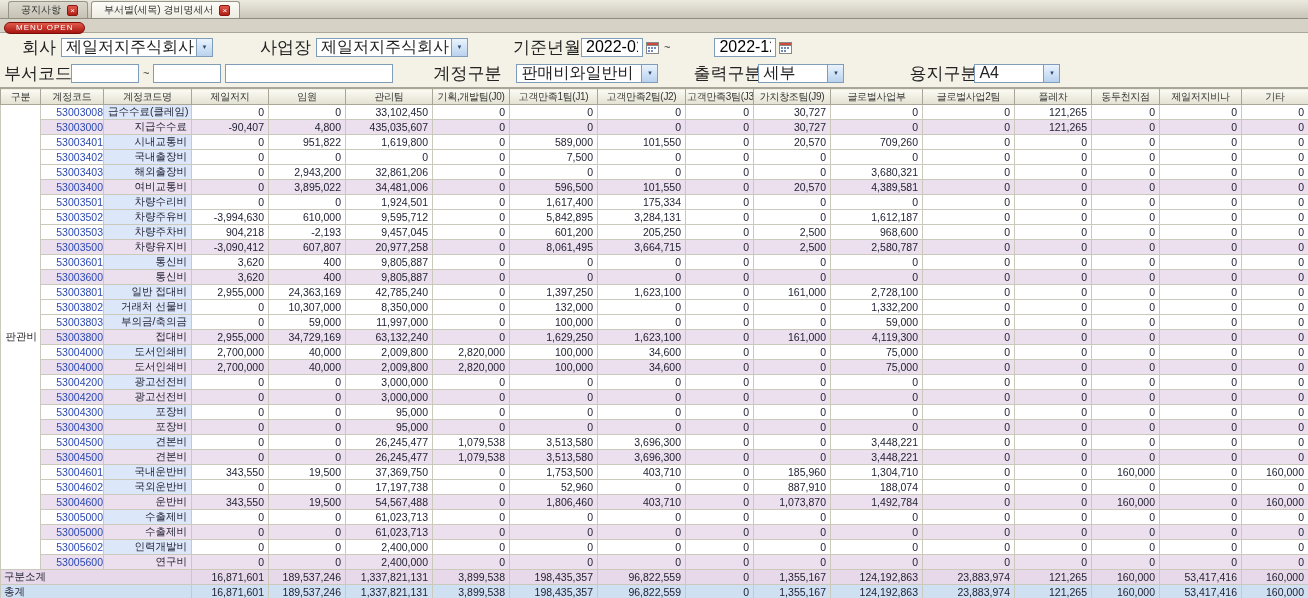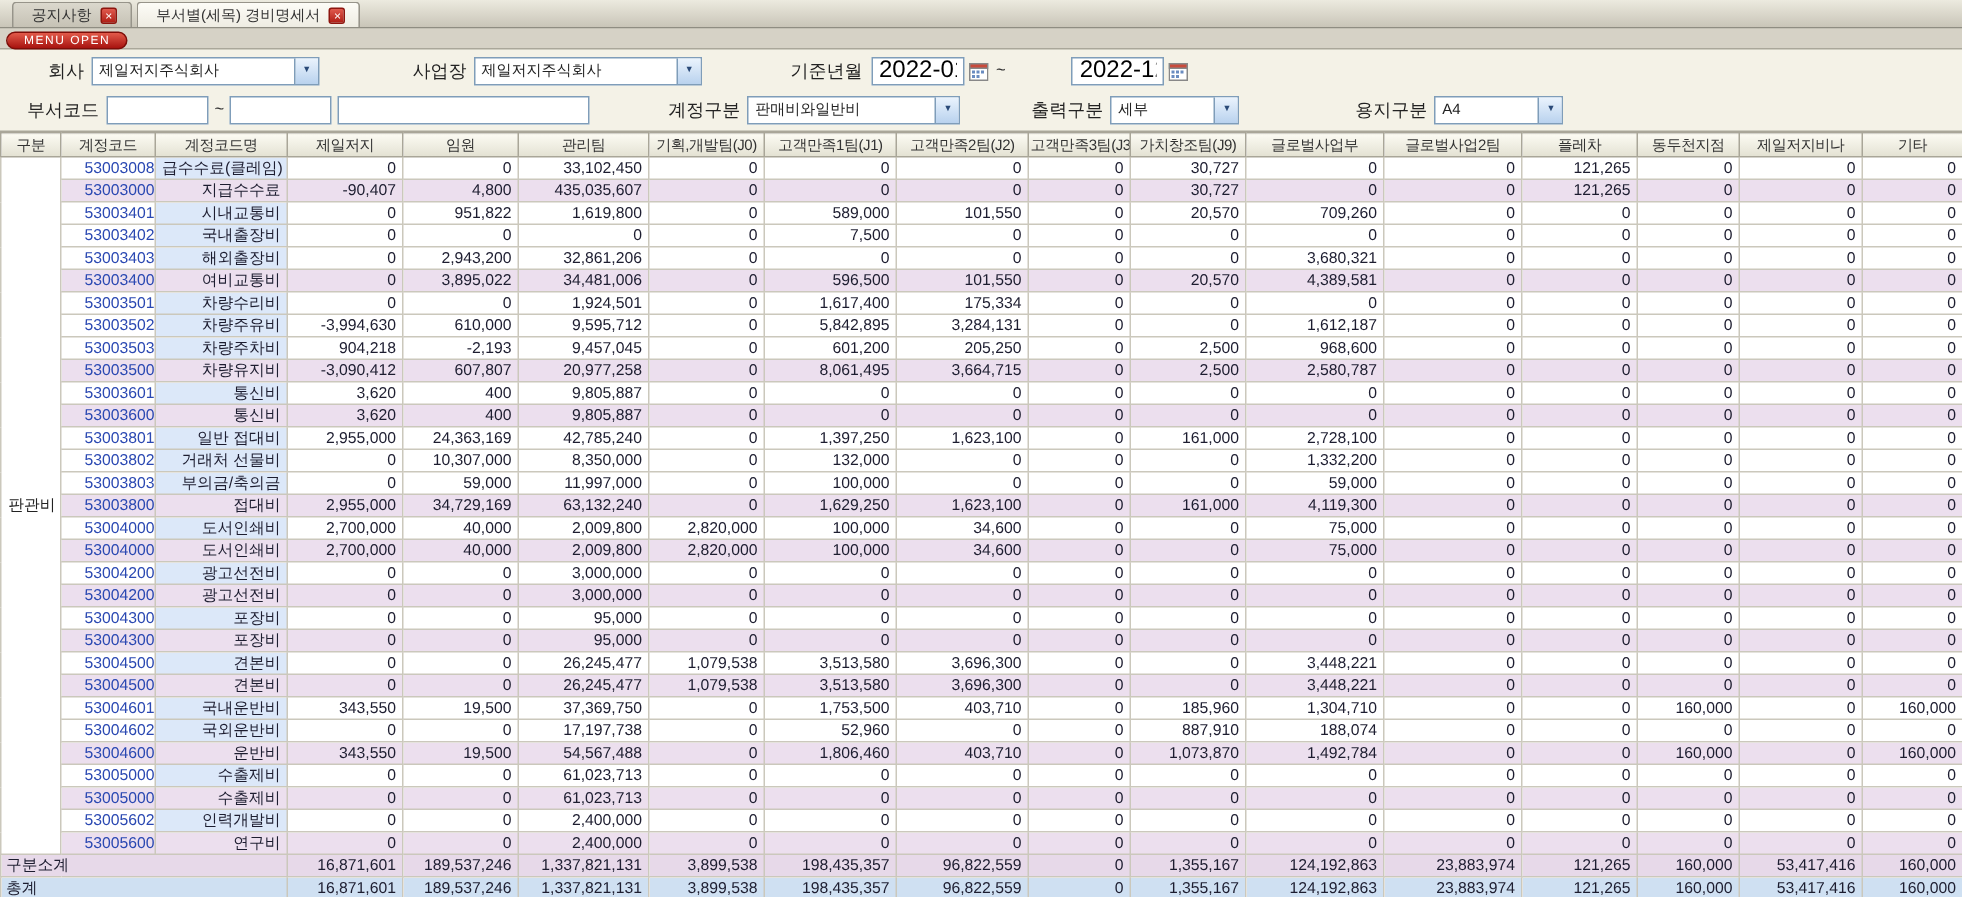--- a/index.html
+++ b/index.html
@@ -13,23 +13,23 @@
   .tab-label{font-size:10px;color:#333;white-space:nowrap}
   .closebox{width:11px;height:11px;background:linear-gradient(#e05a4e,#b01f16);border:1px solid #8d150e;color:#fff;font-size:8px;line-height:9px;text-align:center;border-radius:2px}
 
   
   .menubar{height:13px;padding:1px 0 0 4px;background:#d6d2c6}
   .menu-open{display:inline-block;background:linear-gradient(#e25a4a,#a81410);color:#fff;font-size:8px;font-weight:normal;line-height:10px;padding:0 11px;border-radius:6px;letter-spacing:1px;border:1px solid #7d0d08}
 
   
   .filters{background:#f4f2e7;border:1px solid #aaa79a;border-left:none;border-right:none;padding:1px 4px}
   .frow{display:flex;align-items:center;height:26px}
-  .flabel{text-align:right;font-size:12px;color:#222;white-space:nowrap}
+  .flabel{text-align:right;font-size:17px;color:#222;white-space:nowrap}
   .dropdown{display:flex;align-items:center;background:#fff;border:1px solid #7f9db9;height:19px}
-  .dd-text{flex:1;padding:0 4px;white-space:nowrap;overflow:hidden;font-size:10px}
+  .dd-text{flex:1;padding:0 4px;white-space:nowrap;overflow:hidden;font-size:16px}
   .dd-btn{width:16px;height:17px;background:linear-gradient(#eaf3fd,#b9d2ee);border-left:1px solid #7f9db9;display:flex;align-items:center;justify-content:center;font-size:6px;color:#2a4a78}
   input.txt{height:19px;border:1px solid #7f9db9;background:#fff;font-size:16px;padding:0 4px;font-family:inherit}
   .tilde{padding:0 4px;color:#333}
   .calbtn{width:15px;height:15px;margin-left:2px;display:inline-flex;align-items:center;justify-content:center}
 
   
   table{border-collapse:collapse;table-layout:fixed;width:1308px;background:#fff}
   th{height:16px;background:linear-gradient(#fcfbf3,#e3e1d2);border:1px solid #a9a698;font-size:10px;font-weight:normal;color:#333;overflow:hidden;white-space:nowrap;letter-spacing:-0.3px;padding:0 1px}
   td{height:15px;border:1px solid #cbc8bc;font-size:10.5px;white-space:nowrap;overflow:hidden;padding:0 4px;color:#1d1d30}
   td.num{text-align:right}
@@ -100,21 +100,21 @@
         </svg>
     </span>
   </div>
   <div class="frow">
     <span class="flabel" style="width:62px">부서코드</span>
     <input class="txt" style="width: 68px; margin-left: 5px;" value="">
     <span class="tilde">~</span>
     <input class="txt" style="width: 68px;" value="">
     <input class="txt" style="width: 168px; margin-left: 4px;" value="">
     <span class="flabel" style="width:60px;margin-left:40px">계정구분</span>
-    <div class="dropdown" style="width:142px;margin-left:5px">
+    <div class="dropdown" style="width:142px;margin-left:23px">
       <span class="dd-text">판매비와일반비</span>
       <span class="dd-btn">▼</span>
     </div>
     <span class="flabel" style="width:60px;margin-left:35px">출력구분</span>
     <div class="dropdown" style="width:86px;margin-left:5px">
       <span class="dd-text">세부</span>
       <span class="dd-btn">▼</span>
     </div>
     <span class="flabel" style="width:60px;margin-left:65px">용지구분</span>
     <div class="dropdown" style="width:86px;margin-left:5px">

